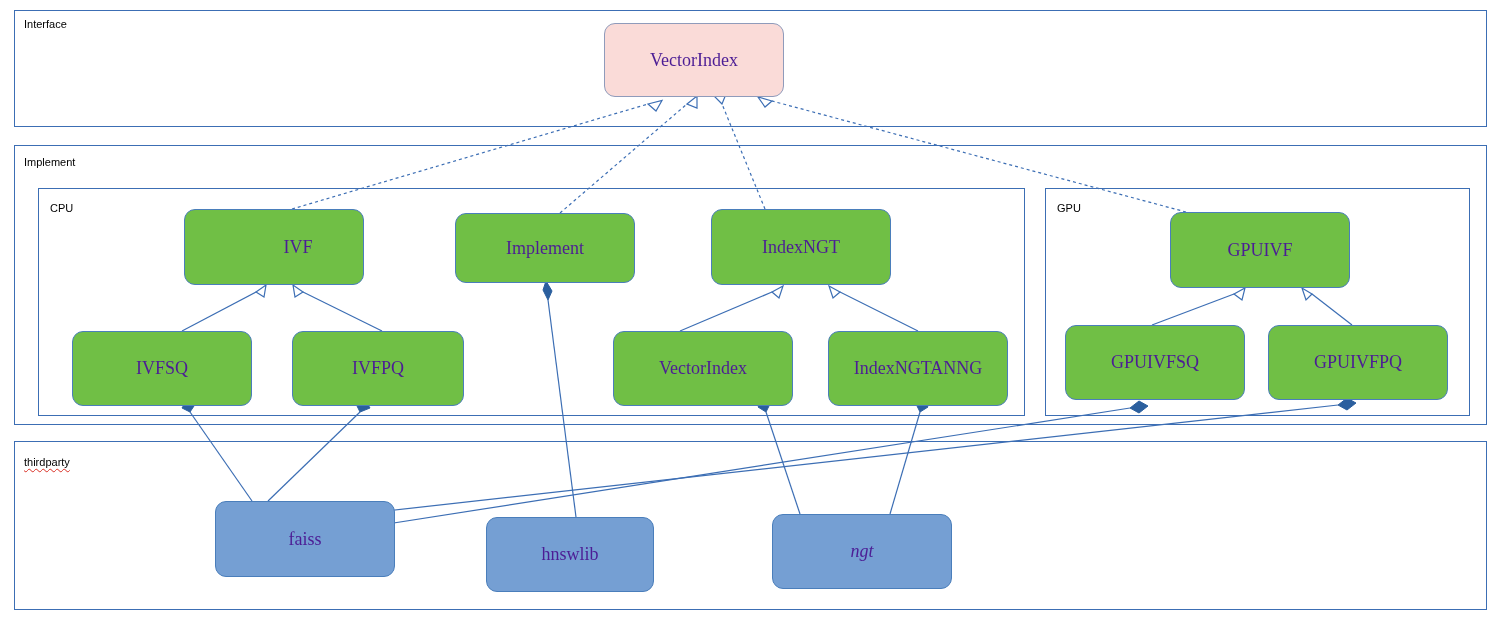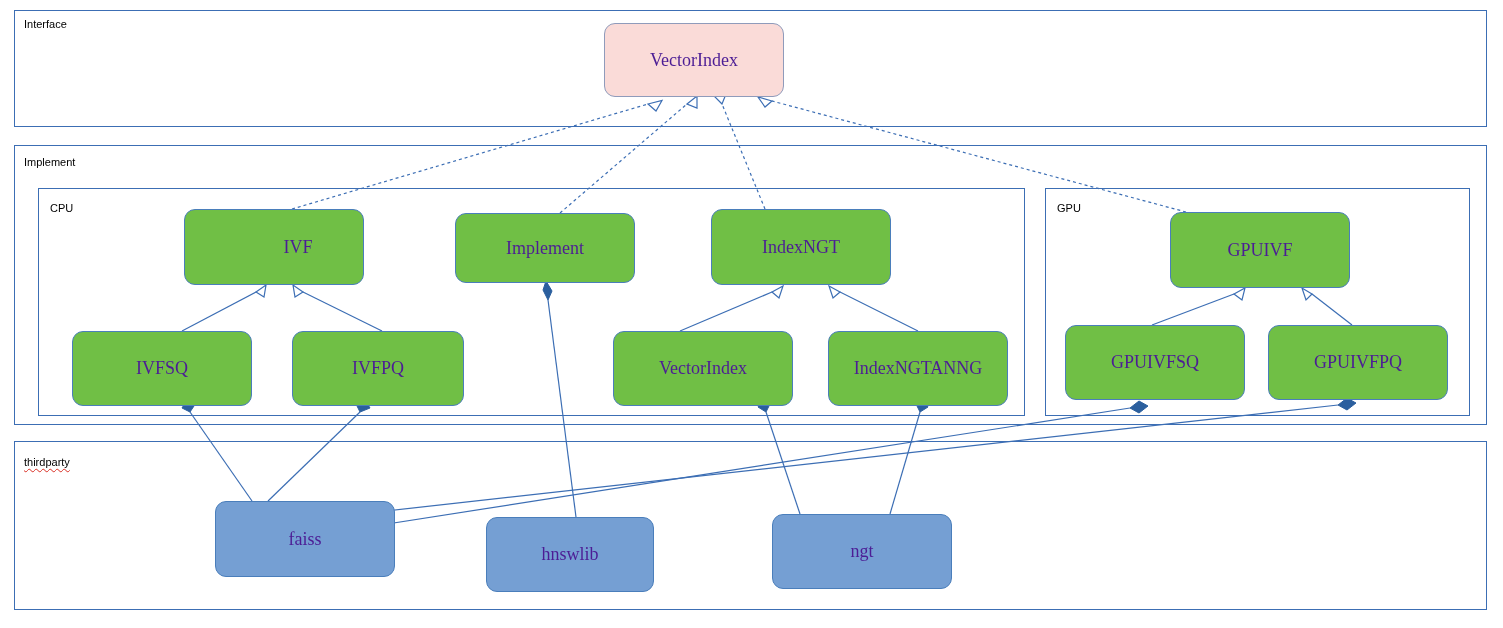--- a/index.html
+++ b/index.html
@@ -172,15 +172,15 @@
   <div class="node" style="left:828px; top:331px; width:180px; height:75px; background:#70bf45;">IndexNGTANNG</div>
 
   <div class="node" style="left:1065px; top:325px; width:180px; height:75px; background:#70bf45;">GPUIVFSQ</div>
 
   <div class="node" style="left:1268px; top:325px; width:180px; height:75px; background:#70bf45;">GPUIVFPQ</div>
 
   <div class="node" style="left:188px; top:501px; width:180px; height:76px; background:#759fd3;margin-left:27px;">faiss</div>
 
   <div class="node" style="left:486px; top:517px; width:168px; height:75px; background:#759fd3;">hnswlib</div>
 
-  <div class="node" style="left:772px; top:514px; width:180px; height:75px; background:#759fd3;">ngt</div>
+  <div class="node" style="left:772px; top:514px; width:180px; height:75px; background:#759fd3;font-style:italic;">ngt</div>
 
 </div>
 
 </body></html>

